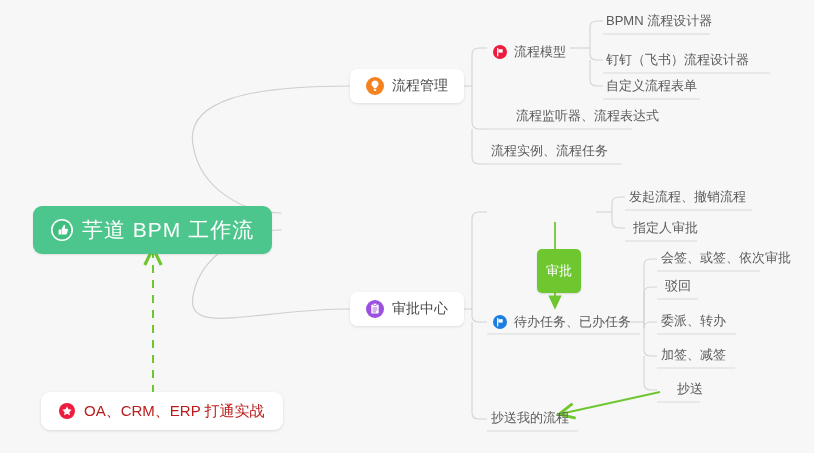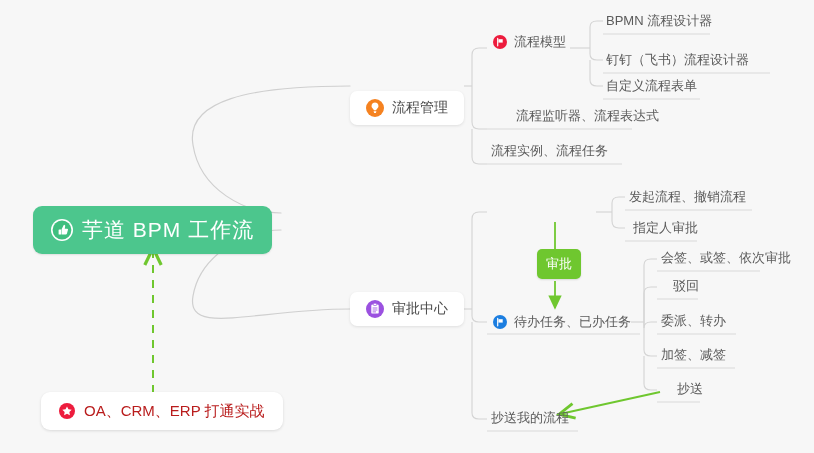--- a/index.html
+++ b/index.html
@@ -67,21 +67,21 @@
     font-size: 13px;
     padding: 0 6px;
   }
   .leaf-node .label { margin-left: 7px; }
   .leaf-node.has-icon { padding-left: 4px; }
 
   .tag-node {
     background: #6FC72F;
     color: #ffffff;
     border-radius: 5px;
-    height: 30px;
+    height: 44px;
     padding: 0 9px;
     font-size: 13px;
     justify-content: center;
     box-shadow: 0 1px 2px rgba(0,0,0,0.12);
   }
 
   .callout-node {
     background: #ffffff;
     color: #b91c1c;
     border-radius: 9px;
@@ -205,34 +205,34 @@
         <circle cx="11" cy="11" r="11" fill="#ffffff"></circle>
         <circle cx="11" cy="11" r="9.4" fill="#3FBF7F"></circle>
         <path d="M8.2 10.4 h1.9 v5.2 H8.2 a0.6 0.6 0 0 1 -0.6 -0.6 v-4 a0.6 0.6 0 0 1 0.6 -0.6 z
                  M10.6 10.3 l1.9 -3.9 a0.9 0.9 0 0 1 1.7 0.55 l-0.45 2.7 h2.3 a0.95 0.95 0 0 1 0.92 1.22
                  l-1.0 3.6 a1.25 1.25 0 0 1 -1.2 0.92 h-4.19 z" fill="#ffffff"></path>
       </svg>
     </span>
     <span class="label">芋道 BPM 工作流</span>
   </div>
 
-  <div class="node branch-node" style="left:350px; top:69px;margin-top:22px;">
+  <div class="node branch-node" style="left:350px; top:69px;">
     <span class="ic ic-18">
       <svg viewBox="0 0 18 18" width="18" height="18">
         <circle cx="9" cy="9" r="9" fill="#F58220"></circle>
         <path d="M9 3.4 a3.5 3.5 0 0 0 -2.1 6.3 c0.5 0.4 0.7 0.8 0.75 1.3 h2.7 c0.05 -0.5 0.25 -0.9 0.75 -1.3
                  A3.5 3.5 0 0 0 9 3.4 z" fill="#ffffff"></path>
         <rect x="7.6" y="11.7" width="2.8" height="1" rx="0.5" fill="#ffffff"></rect>
         <rect x="7.9" y="13.1" width="2.2" height="1" rx="0.5" fill="#ffffff"></rect>
       </svg>
     </span>
     <span class="label">流程管理</span>
   </div>
 
-  <div class="node leaf-node has-icon" style="left:489px; top:28px;">
+  <div class="node leaf-node has-icon" style="left:489px; top:38px;">
     <span class="ic ic-14">
       <svg viewBox="0 0 14 14" width="14" height="14">
         <circle cx="7" cy="7" r="7" fill="#ED1C3D"></circle>
         <path d="M4.7 3.4 v7.4" stroke="#ffffff" stroke-width="1.2" stroke-linecap="round"></path>
         <path d="M5.4 4.2 h4.3 v3.4 H5.4 z" fill="#ffffff"></path>
       </svg>
     </span>
     <span class="label">流程模型</span>
   </div>
 
@@ -285,21 +285,21 @@
         <path d="M5.4 4.2 h4.3 v3.4 H5.4 z" fill="#ffffff"></path>
       </svg>
     </span>
     <span class="label">待办任务、已办任务</span>
   </div>
 
   <div class="node leaf-node" style="left:655px; top:244px;">
     <span class="label" style="margin-left:0">会签、或签、依次审批</span>
   </div>
   <div class="node leaf-node" style="left:655px; top:272px;">
-    <span class="label" style="margin-left:12px">驳回</span>
+    <span class="label" style="margin-left:4px">驳回</span>
   </div>
   <div class="node leaf-node" style="left:655px; top:307px;">
     <span class="label" style="margin-left:0">委派、转办</span>
   </div>
   <div class="node leaf-node" style="left:655px; top:341px;">
     <span class="label" style="margin-left:0">加签、减签</span>
   </div>
   <div class="node leaf-node" style="left:655px; top:375px;">
     <span class="label" style="margin-left:16px">抄送</span>
   </div>

